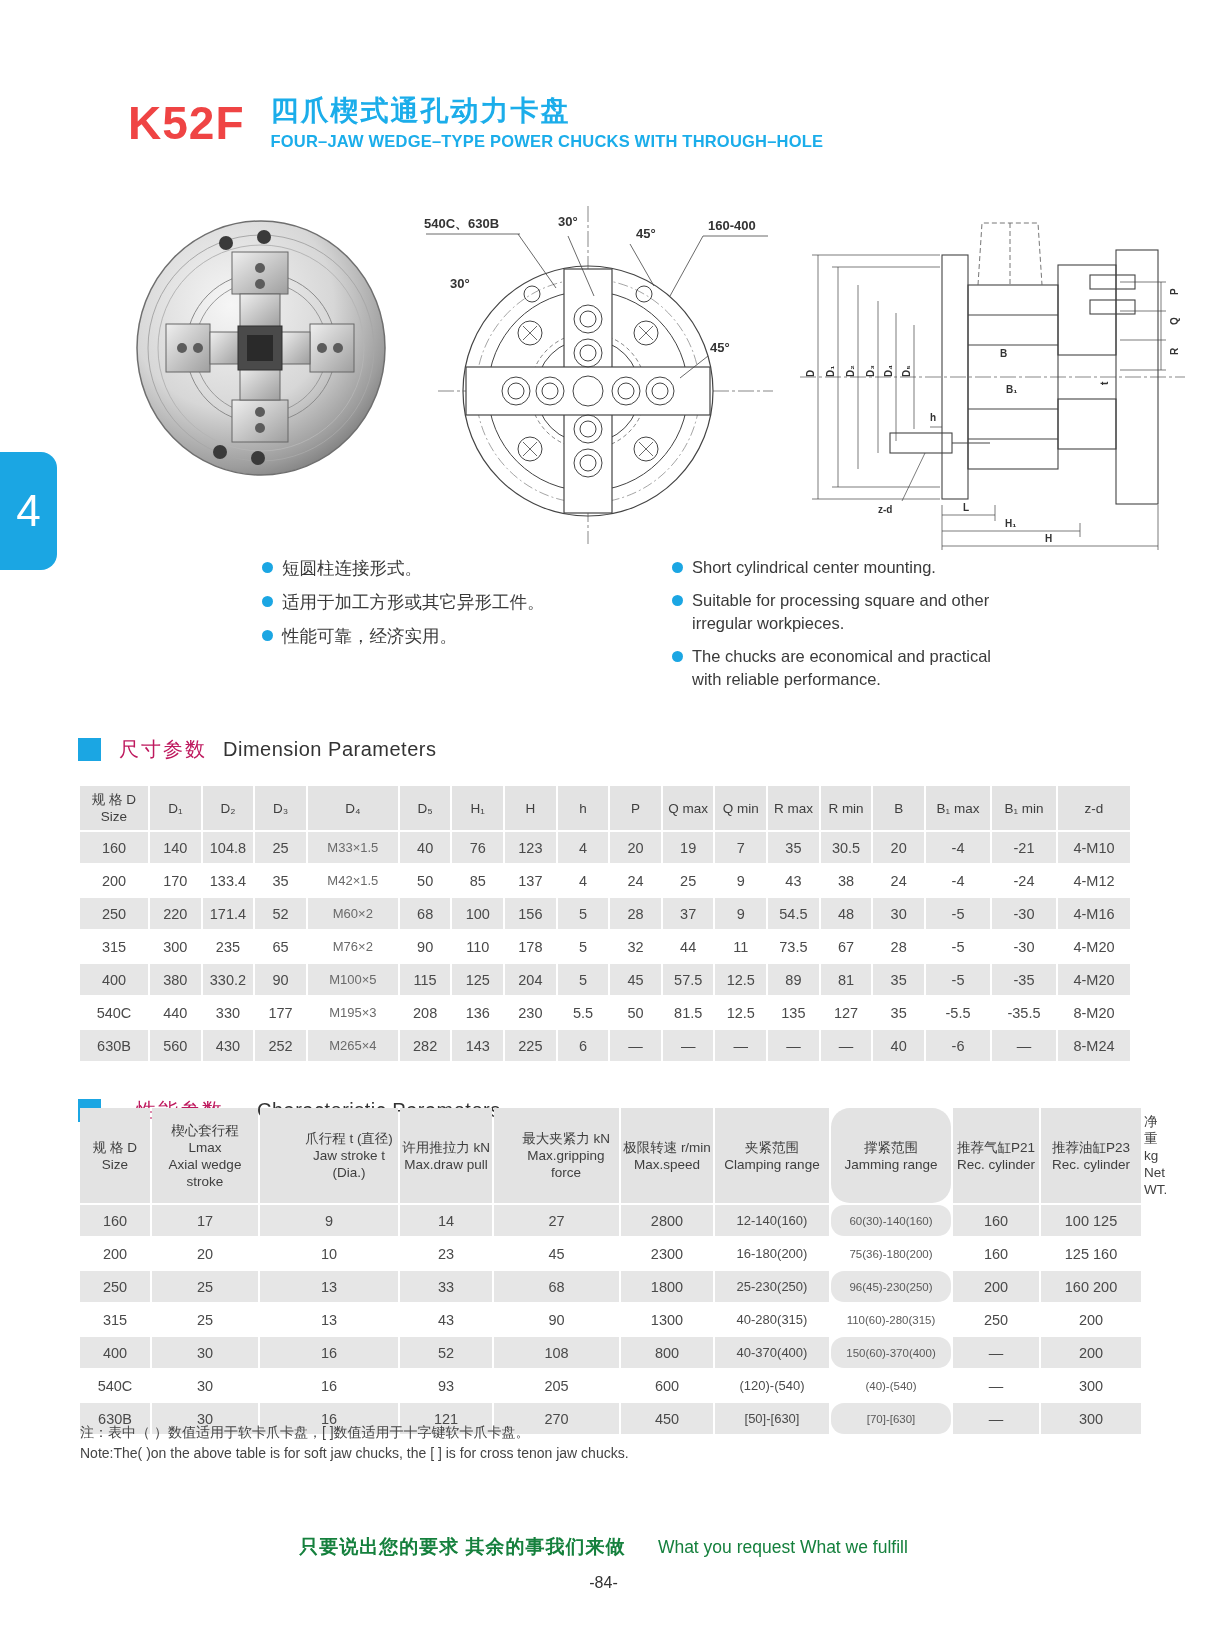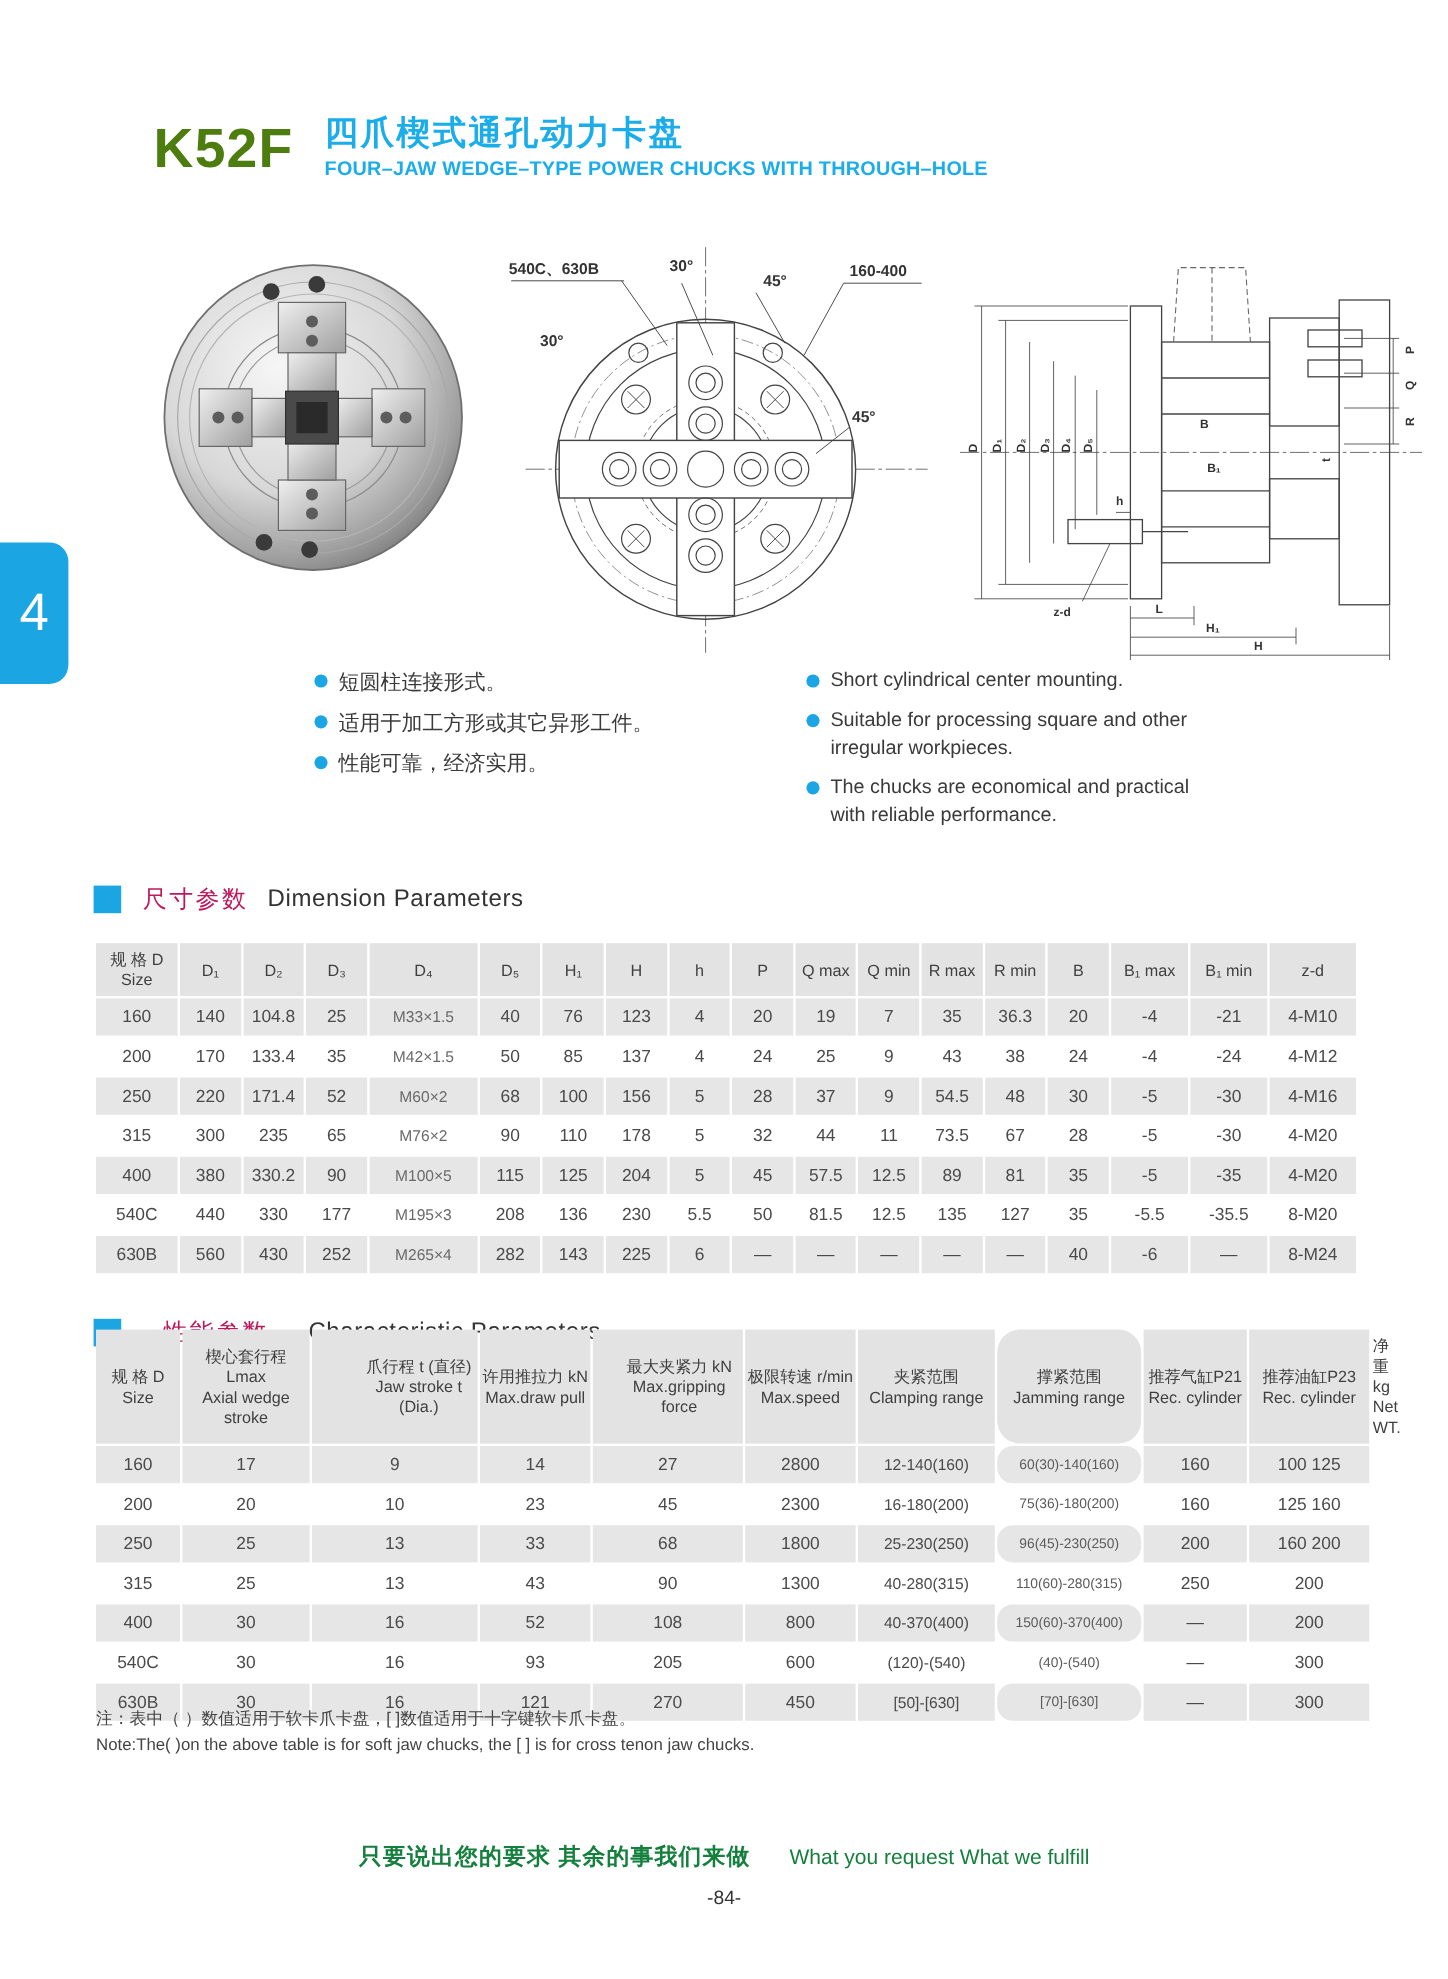--- a/index.html
+++ b/index.html
@@ -1,21 +1,21 @@
 <!DOCTYPE html>
 <html><head>
 <meta charset="utf-8">
 <style>
   html,body{margin:0;padding:0;background:#fff;}
   .page{position:relative;width:1207px;height:1649px;background:#ffffff;overflow:hidden;
         font-family:"Liberation Sans","DejaVu Sans",sans-serif;color:#3c3c3c;}
 
   
   .hdr{position:absolute;left:128px;top:92px;display:flex;align-items:flex-start;}
-  .hdr .model{font-size:46px;font-weight:bold;color:#4d7c0f;letter-spacing:1px;line-height:1;margin-top:8px;}
+  .hdr .model{font-size:46px;font-weight:bold;color:#ef4444;letter-spacing:1px;line-height:1;margin-top:8px;}
   .hdr .titles{margin-left:26px;}
   .hdr .t-zh{font-size:28px;font-weight:bold;color:#1badea;letter-spacing:2px;}
   .hdr .t-en{font-size:16.5px;font-weight:bold;color:#1badea;margin-top:2px;letter-spacing:.2px;}
 
   
   .tab4{position:absolute;left:0;top:452px;width:57px;height:118px;background:#1ba6e3;
         border-radius:0 16px 16px 0;display:flex;align-items:center;justify-content:center;
         color:#fff;font-size:44px;font-weight:normal;}
 
   
@@ -382,21 +382,21 @@
             <td>25</td>
             <td>M33×1.5</td>
             <td>40</td>
             <td>76</td>
             <td>123</td>
             <td>4</td>
             <td>20</td>
             <td>19</td>
             <td>7</td>
             <td>35</td>
-            <td>36.3</td>
+            <td>30.5</td>
             <td>20</td>
             <td>-4</td>
             <td>-21</td>
             <td>4-M10</td>
           </tr>
           <tr>
             <td>200</td>
             <td>170</td>
             <td>133.4</td>
             <td>35</td>

